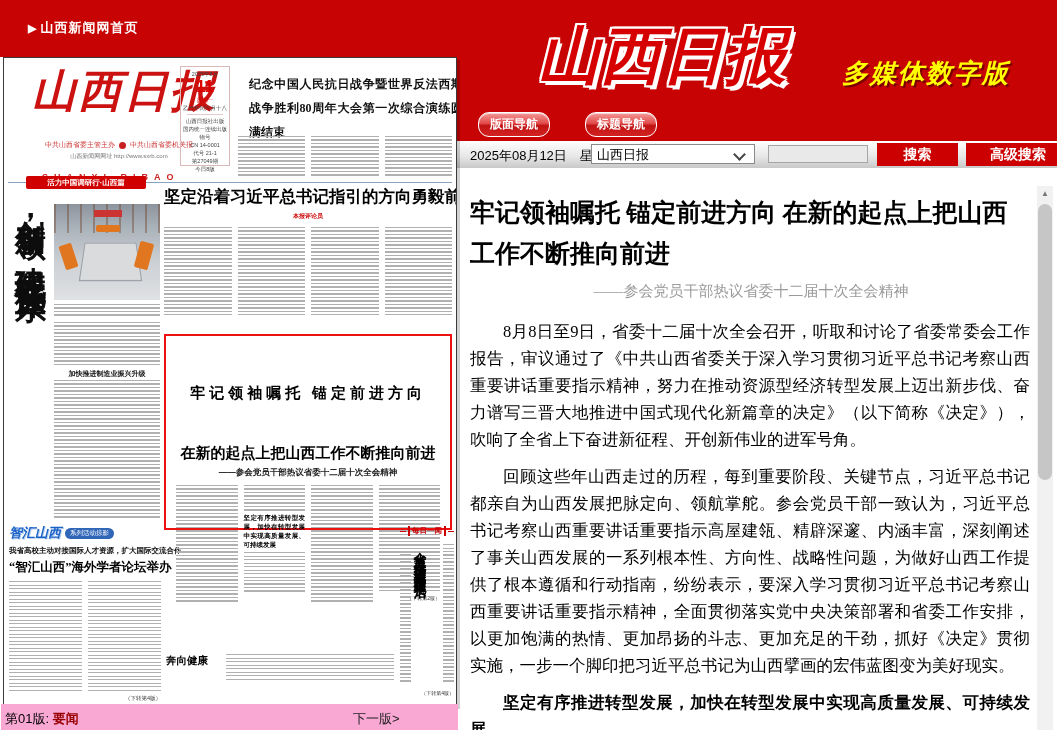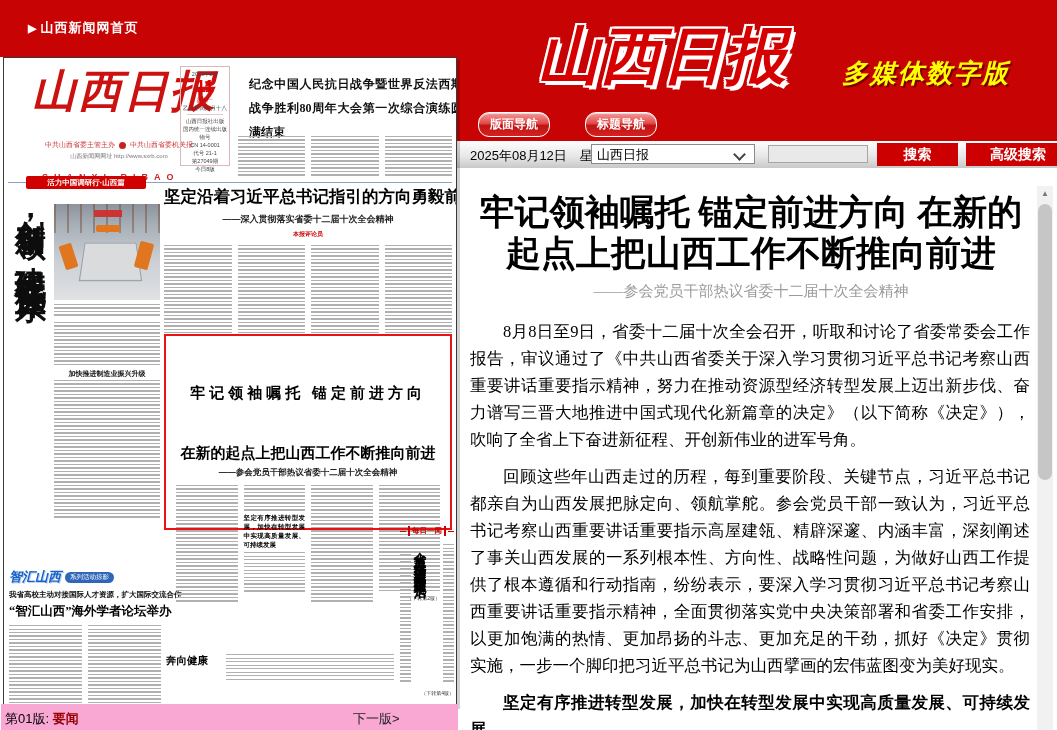--- a/index.html
+++ b/index.html
@@ -28,22 +28,22 @@
   .tb-date{position:absolute;left:13px;top:6px;font-size:13px;color:#000;white-space:nowrap;}
   .select-box{position:absolute;left:134px;top:3px;width:164px;height:20px;background:#fff;border:1px solid #8a8a8a;
     font-size:13px;line-height:20px;padding-left:5px;box-sizing:border-box;cursor:pointer;}
   .select-box .chev{position:absolute;right:10px;top:5px;width:7px;height:7px;border-right:2px solid #444;border-bottom:2px solid #444;transform:rotate(45deg);}
   .search-input{position:absolute;left:311px;top:4px;width:100px;height:18px;background:#e9e9e9;border:1px solid #a5a5a5;box-sizing:border-box;font-size:12px;padding:0 3px;}
   .btn-red{position:absolute;top:2px;height:23px;background:#cc0000;color:#fff;border:none;font-size:14px;font-weight:bold;text-align:center;line-height:23px;cursor:pointer;}
   .btn-search{left:420px;width:81px;} .btn-adv{left:509px;width:104px;}
 
   
   .content{position:absolute;left:457px;top:168px;width:600px;height:562px;background:#fff;overflow:hidden;}
-  .a-title{position:absolute;left:13px;top:24px;width:562px;text-align:center;font-family:"Liberation Serif",serif;
-    font-size:35px;font-weight:bold;color:#000;line-height:41px;}
+  .a-title{position:absolute;left:13px;top:24px;width:562px;text-align:left;font-family:"Liberation Serif",serif;
+    font-size:25px;font-weight:bold;color:#000;line-height:41px;}
   .a-sub{position:absolute;left:13px;top:114px;width:562px;text-align:center;font-family:"Liberation Serif",serif;
     font-size:15px;color:#9a9a9a;}
   .a-body{position:absolute;left:13px;top:150px;width:560px;font-family:"Liberation Serif",serif;
     font-size:16.5px;line-height:27px;color:#000;text-align:justify;}
   .a-body p{margin:0 0 10px 0;text-indent:2em;}
   .a-body p.bold{font-weight:bold;}
 
   
   .sb-track{position:absolute;left:580px;top:18px;width:16px;height:544px;background:#f1f1f1;}
   .sb-up{position:absolute;left:0;top:0;width:16px;height:15px;background:#f1f1f1;color:#777;font-size:8px;text-align:center;line-height:15px;cursor:pointer;}
@@ -88,21 +88,21 @@
   .photo-ind .r2{left:78%;top:40%;width:13%;height:28%;transform:rotate(15deg);}
   .photo-ind .r3{left:40%;top:22%;width:22%;height:7%;}
   .photo-ind .sign{position:absolute;left:38%;top:6%;width:26%;height:8%;background:#c33;}
   .ind-caption{position:absolute;left:50px;top:246px;width:106px;height:14px;}
   .left-stripes-a{position:absolute;left:50px;top:264px;width:106px;height:44px;}
   .mid-subhead{position:absolute;left:50px;top:311px;width:106px;font-size:7px;font-weight:bold;text-align:center;color:#111;}
   .left-stripes-b{position:absolute;left:50px;top:322px;width:106px;height:140px;}
 
   
   .zhihui{position:absolute;left:5px;top:466px;width:152px;height:172px;cursor:pointer;}
-  .zh-bannerrow{display:flex;align-items:center;gap:4px;margin-top:44px;}
+  .zh-bannerrow{display:flex;align-items:center;gap:4px;}
   .zh-logo{font-size:13px;font-weight:bold;font-style:italic;color:#1a62c8;text-shadow:1px 1px 0 #bcd2ee;white-space:nowrap;}
   .zh-label{background:#2f66b8;color:#fff;font-size:6.5px;border-radius:6px;padding:1px 5px;white-space:nowrap;}
   .zh-kicker{margin-top:4px;font-size:7.5px;font-weight:bold;text-align:center;color:#111;white-space:nowrap;}
   .zh-title{margin-top:3px;font-size:12.5px;font-weight:bold;text-align:center;color:#000;font-family:"Liberation Serif",serif;white-space:nowrap;}
   .zh-stripes{margin-top:5px;height:112px;}
   .zh-cont{text-align:right;font-size:5.5px;color:#333;margin-top:2px;}
 
   
   .art2{position:absolute;left:160px;top:128px;width:288px;cursor:pointer;}
   .art2-title{font-family:"Liberation Serif",serif;font-size:16.5px;font-weight:bold;text-align:center;color:#000;white-space:nowrap;}
@@ -263,21 +263,20 @@
       <div class="zh-title">“智汇山西”海外学者论坛举办</div>
       <div class="zh-stripes cols">
           <div class="stripes"></div>
           <div class="stripes"></div>
         </div>
       <div class="zh-cont">（下转第4版）</div>
     </div>
 
     <div class="art2">
       <div class="art2-title">坚定沿着习近平总书记指引的方向勇毅前行</div>
-      <div class="art2-sub">——深入贯彻落实省委十二届十次全会精神</div>
       <div class="art2-byline">本报评论员</div>
       <div class="art2-stripes cols">
           <div class="stripes"></div>
           <div class="stripes"></div>
           <div class="stripes"></div>
           <div class="stripes"></div>
         </div>
     </div>
 
     <div class="redbox">

